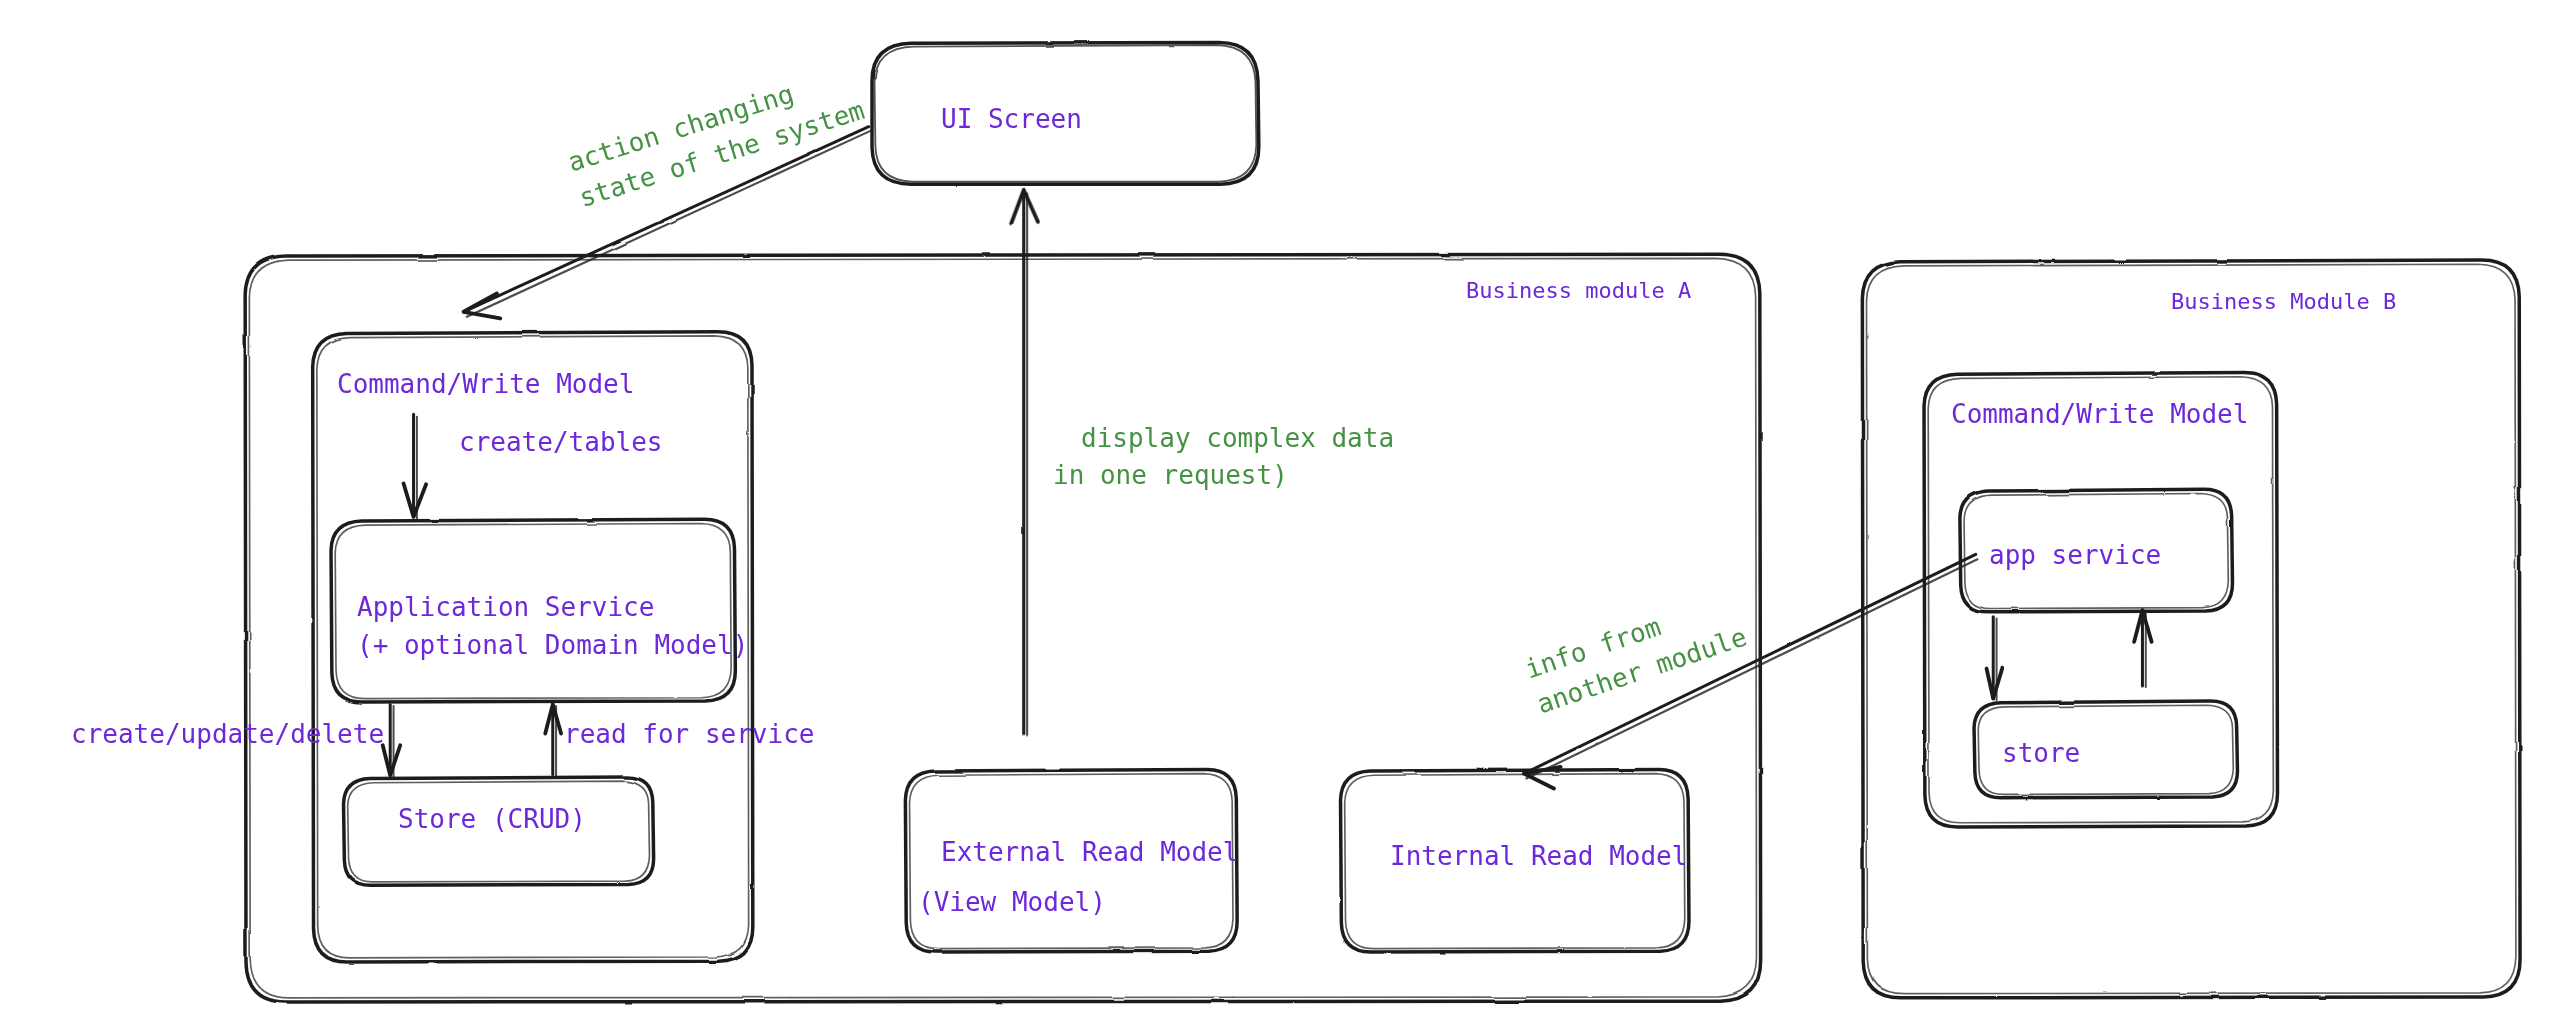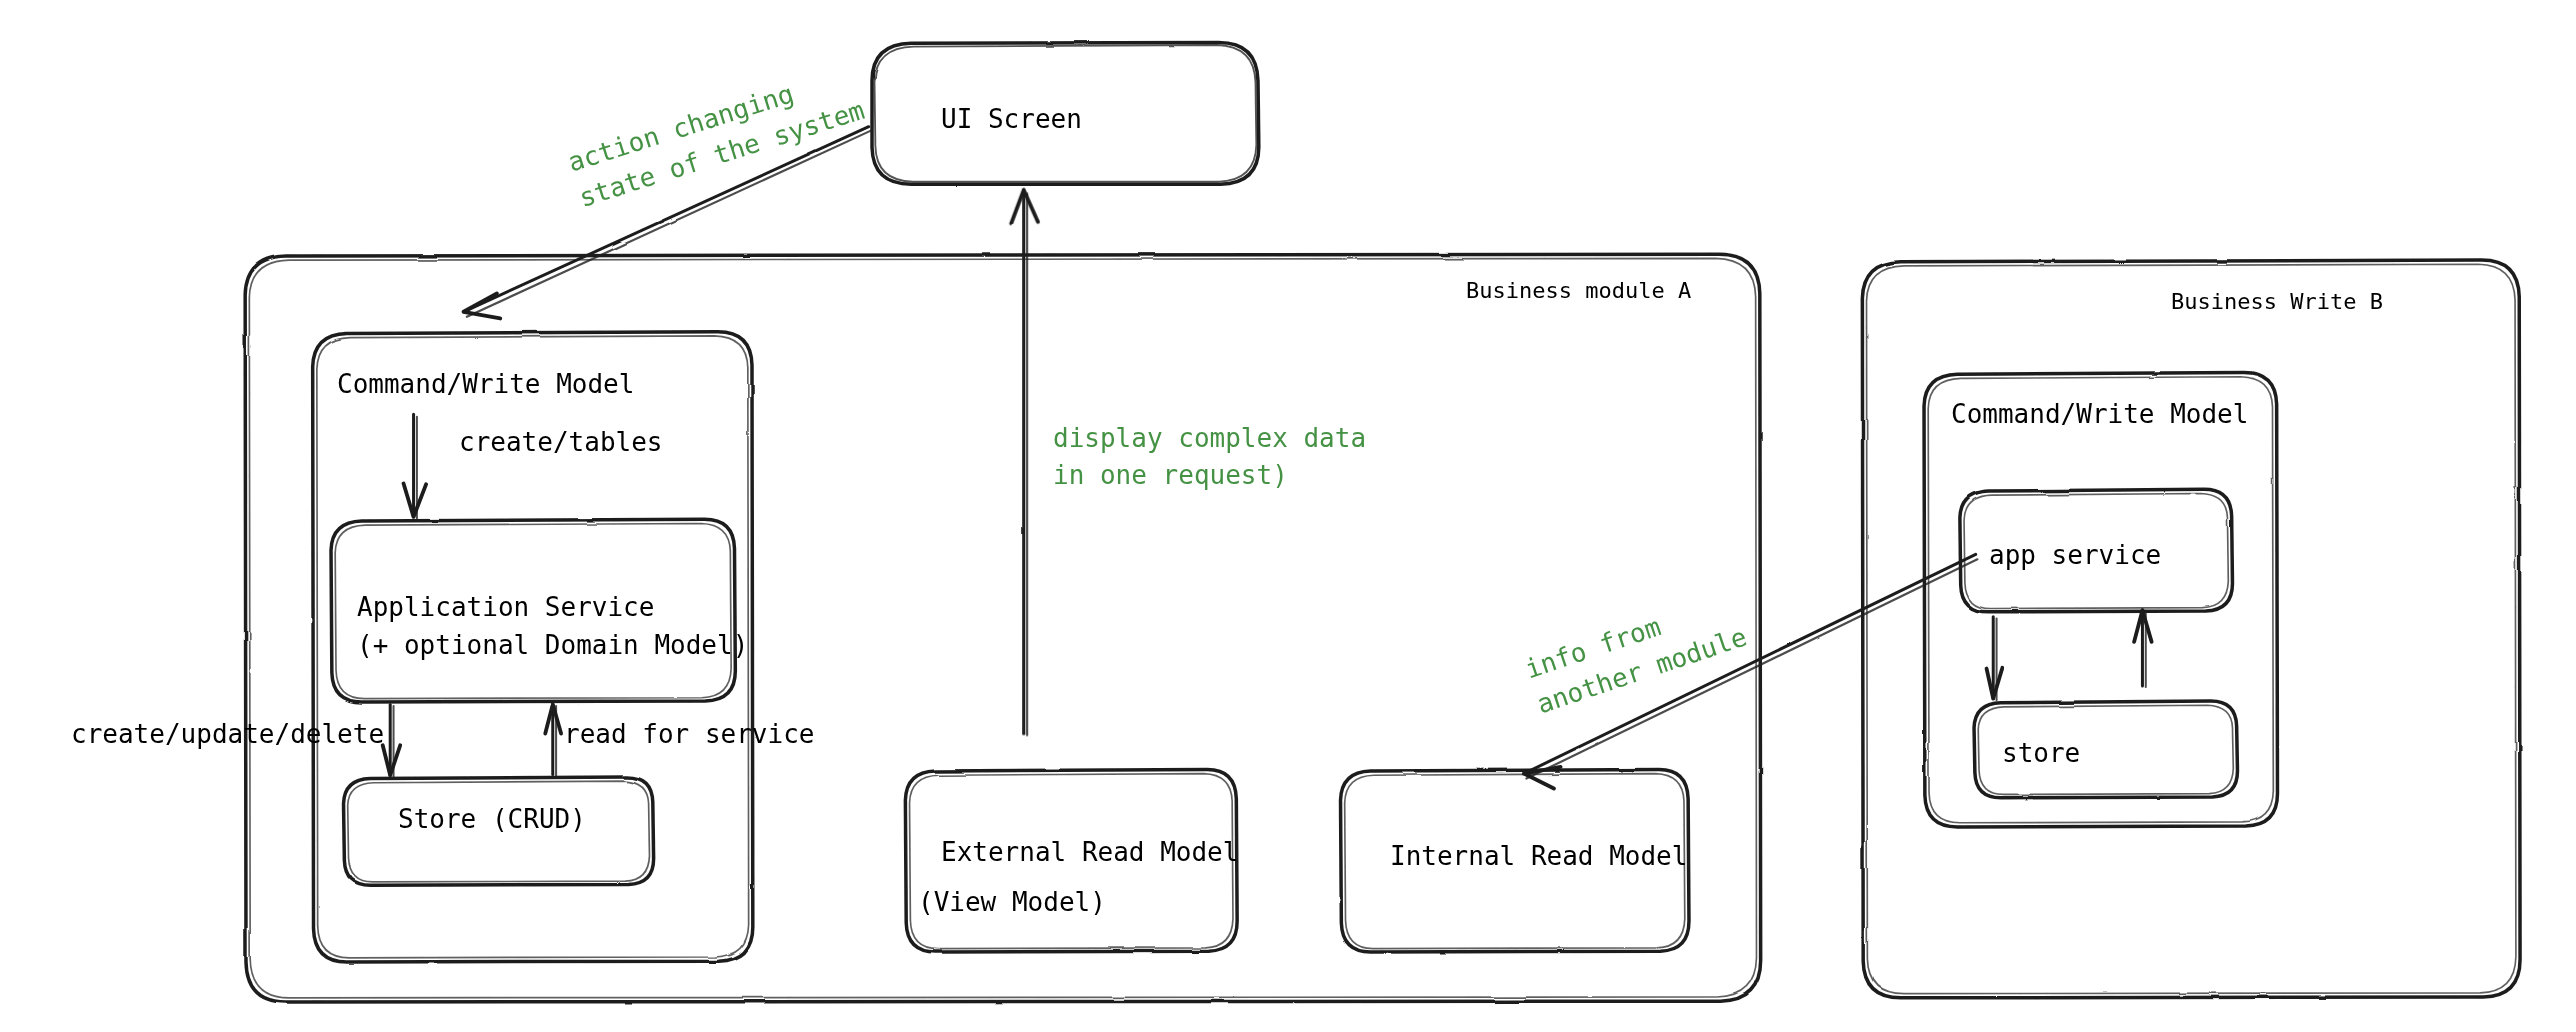--- a/index.html
+++ b/index.html
@@ -16,21 +16,21 @@
   }
   #canvas {
     position: absolute;
     left: 0;
     top: 0;
     width: 2576px;
     height: 1032px;
   }
   .lbl {
     position: absolute;
-    color: #000000;
+    color: #6d28d9;
     font-family: "DejaVu Sans Mono", "Liberation Mono", monospace;
     white-space: pre;
     line-height: 1.28;
     letter-spacing: 0px;
   }
   .green {
     color: #459245;
   }
   .t-box     { font-size: 26px; }
   .t-module  { font-size: 22px; }
@@ -159,21 +159,21 @@
       <path d="M2570 732 L2560 770 M2570 732 L2581 770" stroke-width="4.6"></path>
     </g>
 
   </g>
 </svg>
 
 <div class="lbl t-box" style="left:941px; top:103px;">UI Screen</div>
 
 <div class="lbl t-module" style="left:1466px; top:277px;">Business module A</div>
 
-<div class="lbl t-module" style="left:2171px; top:288px;">Business Write B</div>
+<div class="lbl t-module" style="left:2171px; top:288px;">Business Module B</div>
 
 <div class="lbl t-box" style="left:337px; top:368px;">Command/Write Model</div>
 
 <div class="lbl t-box" style="left:1951px; top:398px;">Command/Write Model</div>
 
 <div style="position:absolute; left:357px; top:591px;">
   <div class="lbl t-box" style="position:relative; left:0; top:0;">Application Service</div>
   <div class="lbl t-box" style="position:relative; left:0; top:0; margin-top:5px;">(+ optional Domain Model)</div>
 </div>
 
@@ -195,21 +195,21 @@
 <div class="lbl t-note" style="left:71px; top:718px;">create/update/delete</div>
 
 <div class="lbl t-note" style="left:564px; top:718px;">read for service</div>
 
 <div class="rot-a" style="position:absolute; left:564px; top:148px;">
   <div class="lbl t-green green" style="position:relative;">action changing</div>
   <div class="lbl t-green green" style="position:relative; margin-top:3.3px;">state of the system</div>
 </div>
 
 <div style="position:absolute; left:1053px; top:422px;">
-  <div class="lbl t-green green" style="position:relative;">display complex data</div>
+  <div class="lbl t-green green" style="position:relative;margin-left:28px;">display complex data</div>
   <div class="lbl t-green green" style="position:relative; margin-top:3.3px;">in one request)</div>
 </div>
 
 <div class="rot-b" style="position:absolute; left:1521px; top:655px;">
   <div class="lbl t-green green" style="position:relative;">info from</div>
   <div class="lbl t-green green" style="position:relative; margin-top:3.3px;">another module</div>
 </div>
 
 
 </body></html>

